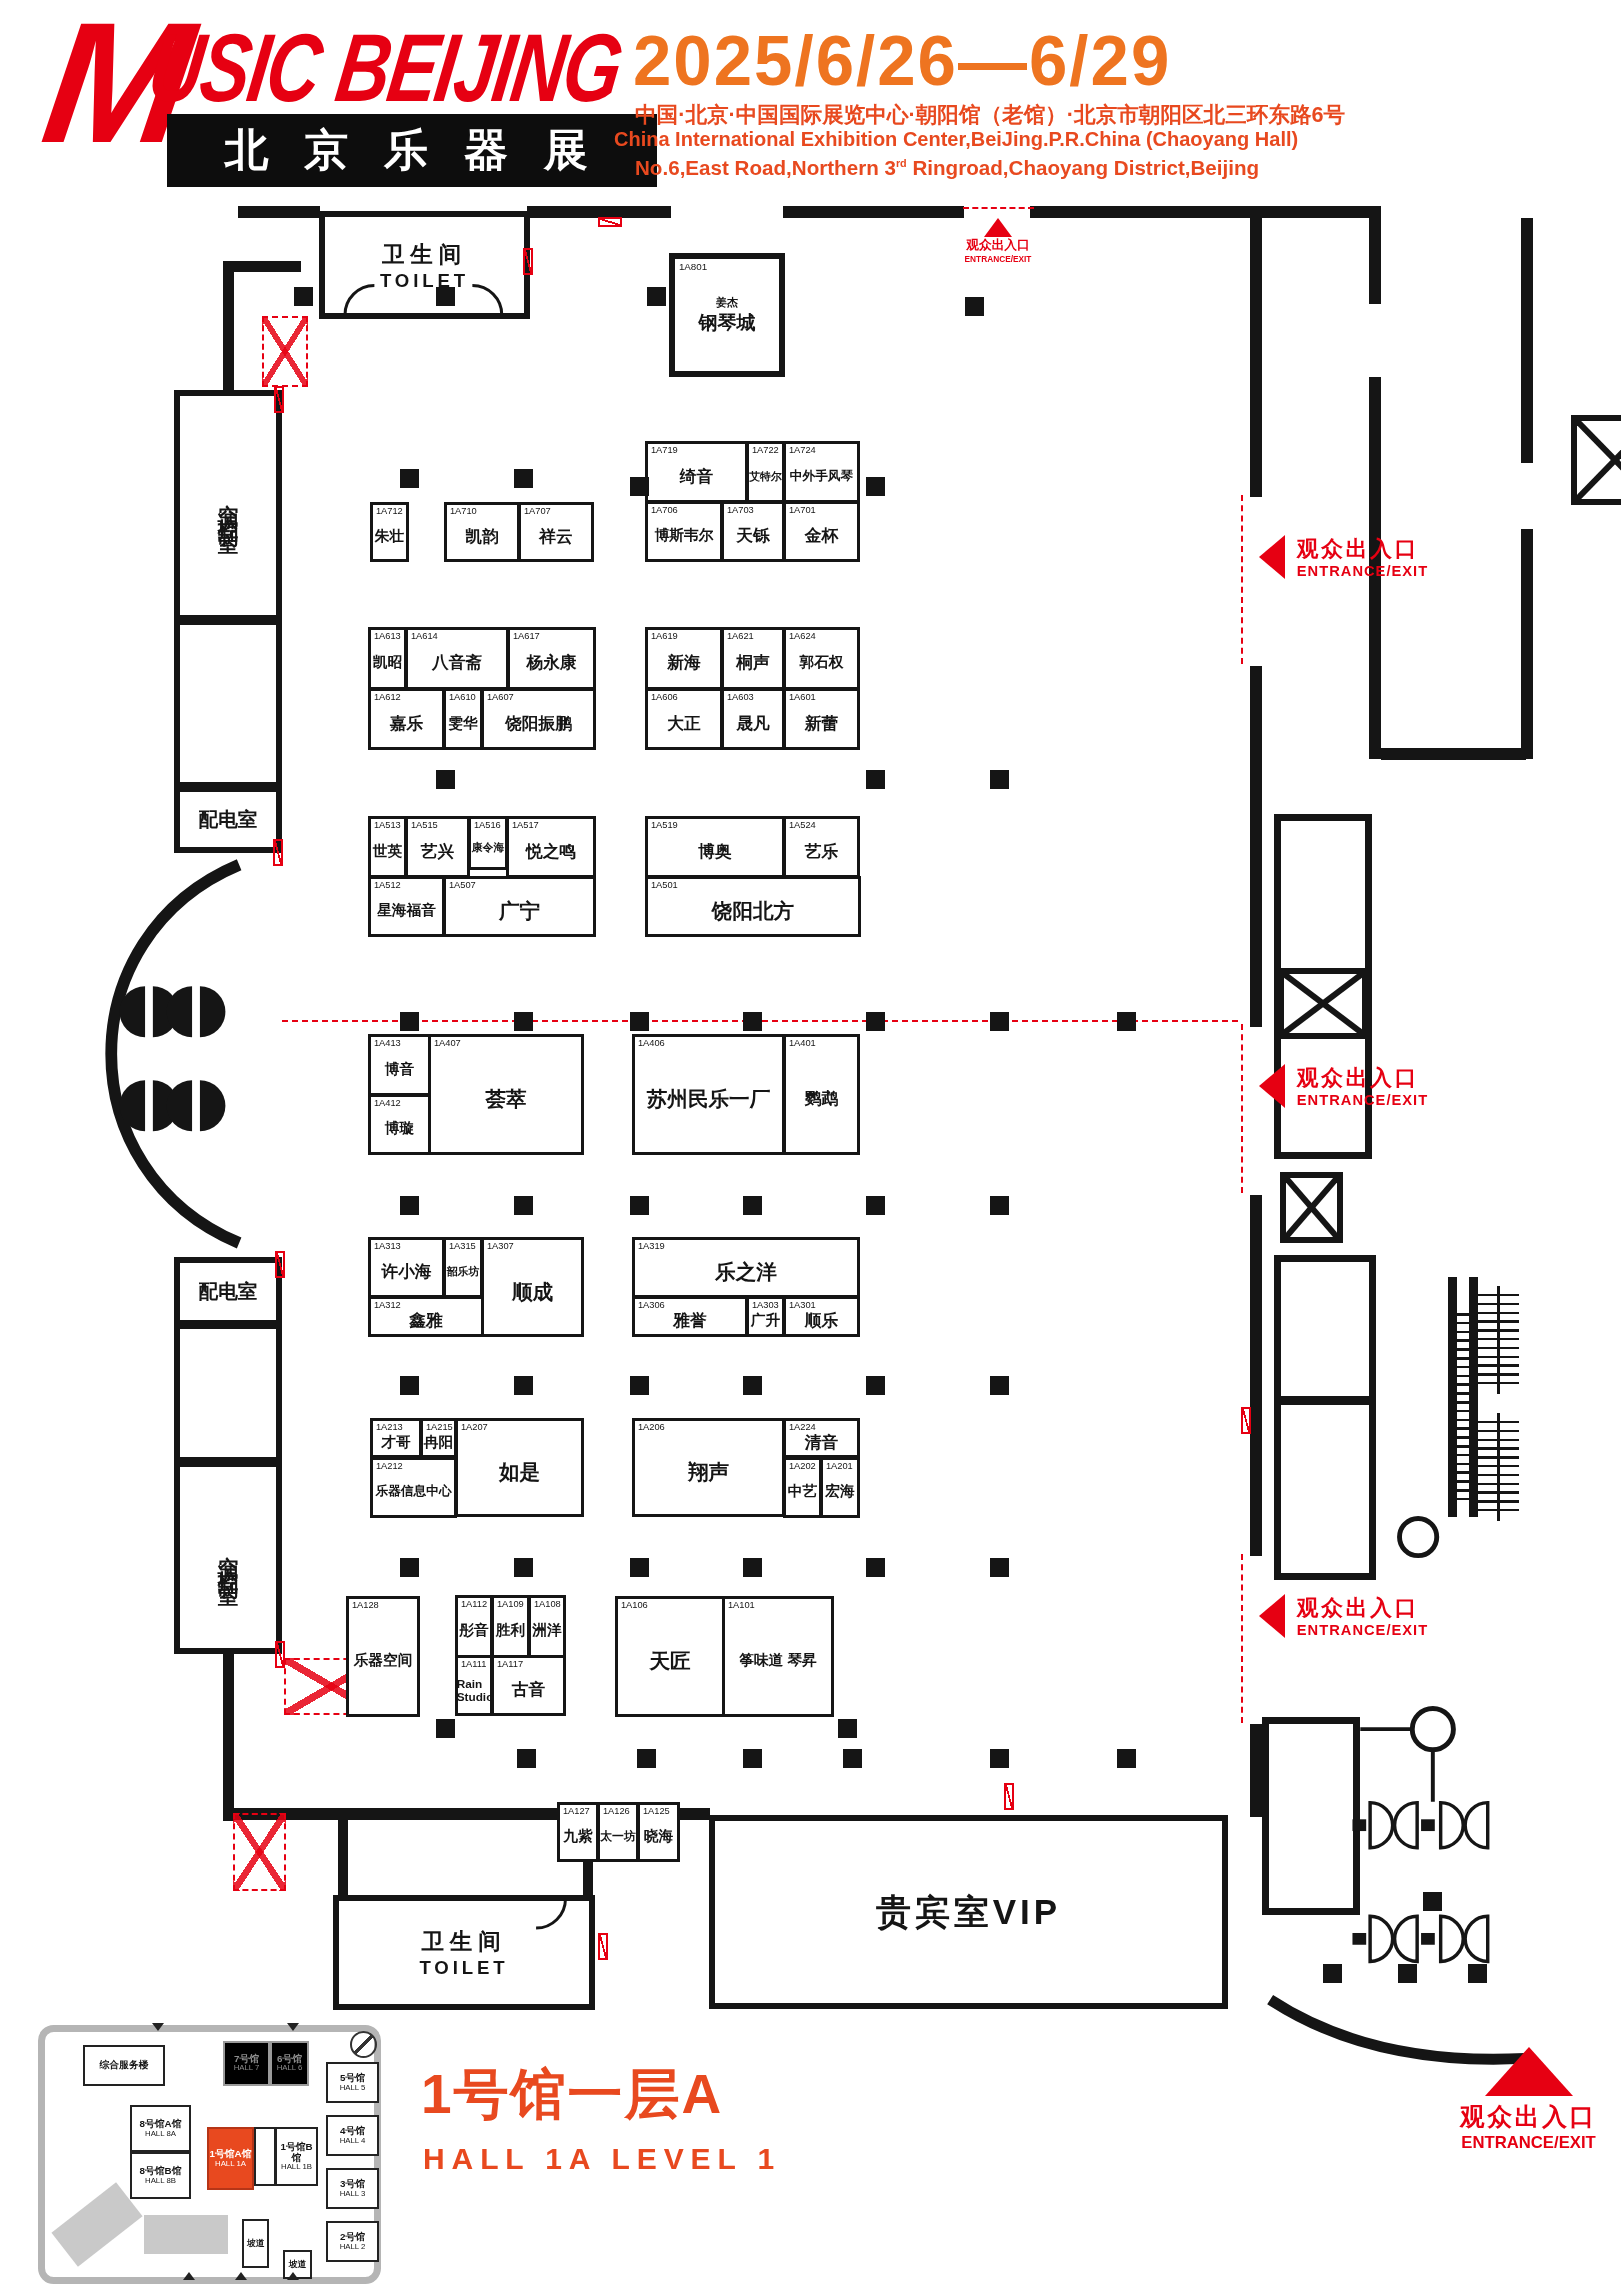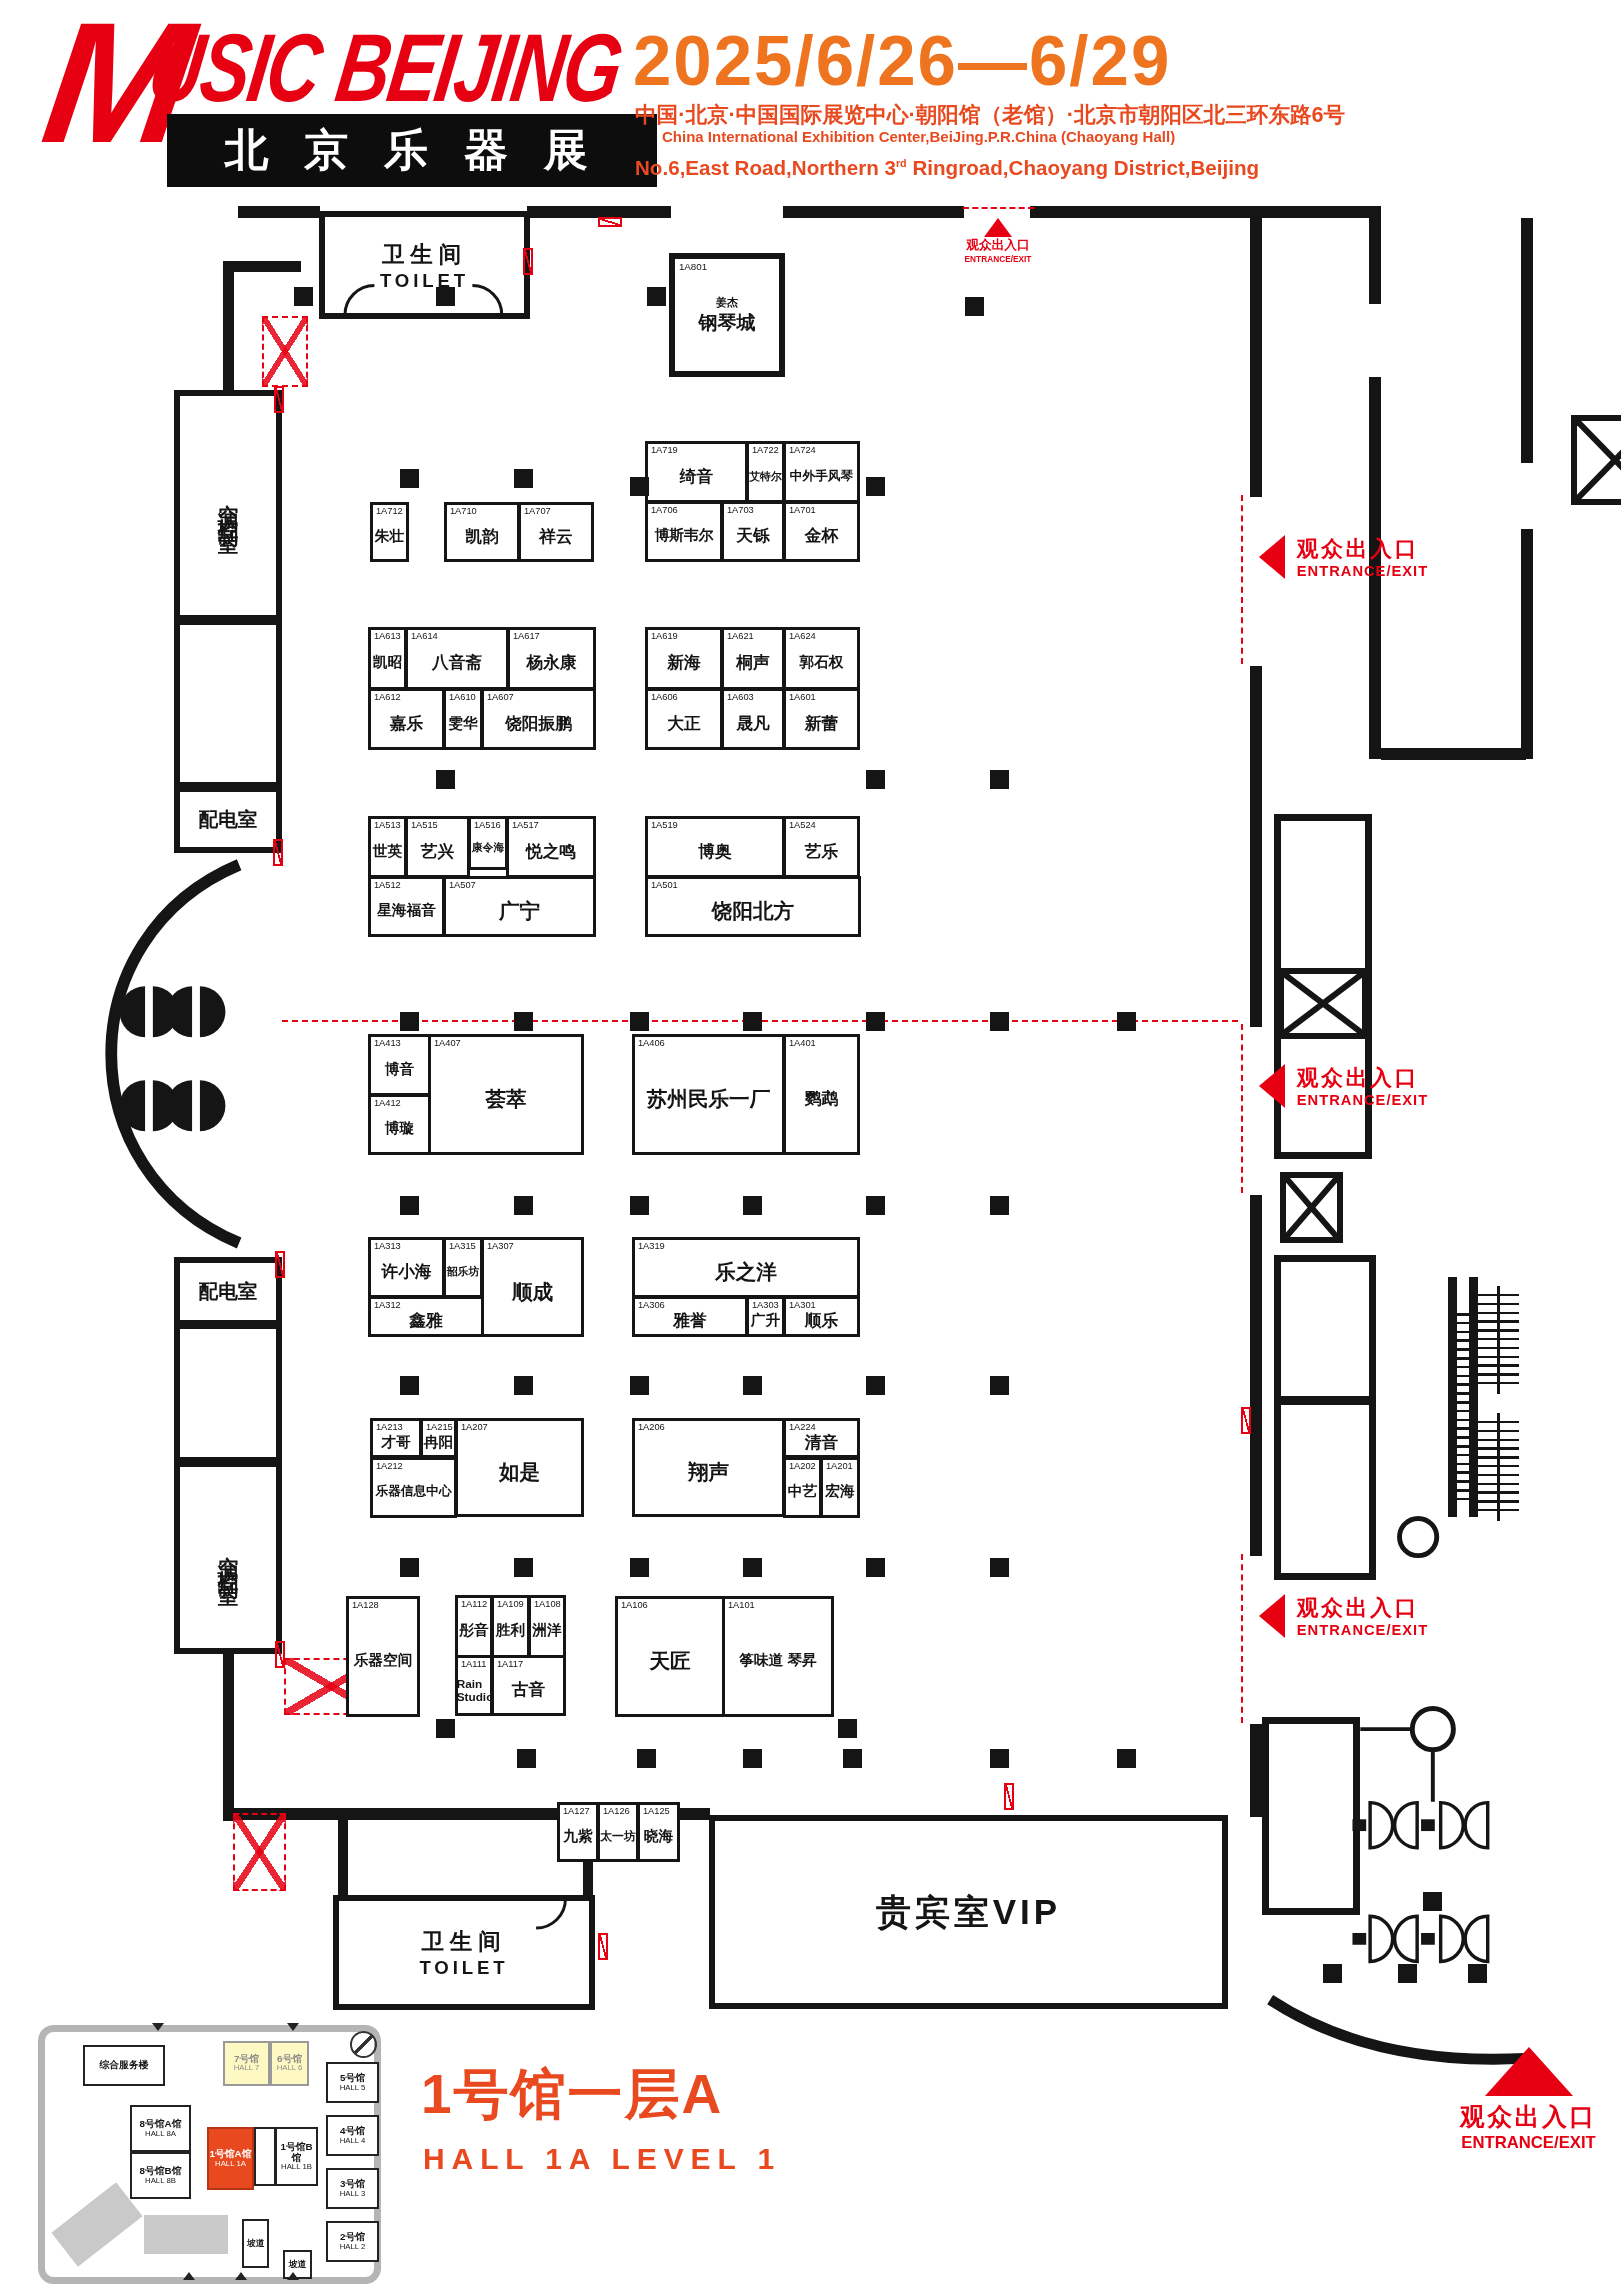--- a/index.html
+++ b/index.html
@@ -35,21 +35,21 @@
   .xbox svg,.fixlayer{display:block}
   .comb{position:absolute;background:repeating-linear-gradient(to bottom,#151515 0 2.5px,transparent 2.5px 8.8px)}
   .hdr-red{color:#e60012}
   .addr{position:absolute;color:#e8491f;font-weight:bold}
   .mm{position:absolute;left:34px;top:2021px;width:351px;height:267px}
   .mmframe{position:absolute;inset:3.9px;border:7.8px solid #b5b5b5;border-radius:15.7px}
   .mh{position:absolute;border:2px solid #222;background:#fff;display:flex;flex-direction:column;
       align-items:center;justify-content:center;text-align:center;line-height:1.15;box-sizing:border-box}
   .mh i{font-style:normal;font-size:9.8px;font-weight:bold}
   .mh i.en{font-size:7.8px;font-weight:normal}
-  .mgray{background:#fef9c3;border-color:#9a9a9a;color:#8d8d8d}
+  .mgray{background:#000000;border-color:#9a9a9a;color:#8d8d8d}
   .mred{background:#e8491f;border-color:#b63517;color:#fff}
   .mblock{position:absolute;background:#c9c9c9}
   .compass{position:absolute;width:27.4px;height:27.4px;border:2.9px solid #333;border-radius:50%;box-sizing:border-box;
       background:linear-gradient(135deg,transparent 44%,#333 44%,#333 56%,transparent 56%)}
   .gt{position:absolute;width:0;height:0;border-left:6.9px solid transparent;border-right:6.9px solid transparent}
   .gtd{border-top:8.8px solid #222}.gtu{border-bottom:8.8px solid #222}
 </style>
 </head>
 <body>
 
@@ -57,21 +57,21 @@
 
   <div style="position:absolute;left:47px;top:13.7px;width:588px;height:186px">
     <div class="hdr-red" style="position:absolute;left:0;top:-17.6px;font-size:172px;font-weight:900;font-style:italic;transform:skewX(-8deg);line-height:1">M</div>
     <div class="hdr-red" style="position:absolute;left:110px;top:5.9px;font-size:74px;font-weight:900;font-style:italic;letter-spacing:-2px;transform:skewX(-8deg) scaleY(1.3);transform-origin:left top;line-height:1">USIC BEIJING</div>
     <div style="position:absolute;left:120px;top:100px;width:490px;height:73px;background:#0d0d0d;display:flex;align-items:center;justify-content:center">
       <span style="color:#fff;font-size:44px;font-weight:bold;letter-spacing:11.8px;white-space:nowrap">北 京 乐 器 展</span>
     </div>
   </div>
   <div style="position:absolute;left:633px;top:21.6px;font-size:69px;font-weight:900;color:#ee7420;letter-spacing:2px;transform:scaleY(1.02);white-space:nowrap">2025/6/26—6/29</div>
   <div class="addr" style="left:635px;top:100px;font-size:21.6px;white-space:nowrap">中国·北京·中国国际展览中心·朝阳馆（老馆）·北京市朝阳区北三环东路6号</div>
-  <div class="addr" style="left:662px;top:128px;font-size:15px;white-space:nowrap">China International Exhibition Center,BeiJing.P.R.China (Chaoyang Hall)</div>
+  <div class="addr" style="left:614px;top:128px;font-size:20px;white-space:nowrap">China International Exhibition Center,BeiJing.P.R.China (Chaoyang Hall)</div>
   <div class="addr" style="left:635px;top:156px;font-size:20.6px;white-space:nowrap">
     <span>No.6,East Road,Northern 3</span><sup style="font-size:10.8px">rd</sup><span> Ringroad,Chaoyang District,Beijing</span>
   </div>
 
   <div class="wall" style="left:238px;top:206px;width:82px;height:11.8px"></div>
   <div class="wall" style="left:527px;top:206px;width:144px;height:11.8px"></div>
   <div class="wall" style="left:783px;top:206px;width:181px;height:11.8px"></div>
   <div class="wall" style="left:1030px;top:206px;width:231px;height:11.8px"></div>
   <div class="wall" style="left:1250px;top:206px;width:11.8px;height:291px"></div>
   <div class="wall" style="left:1250px;top:666px;width:11.8px;height:361px"></div>

